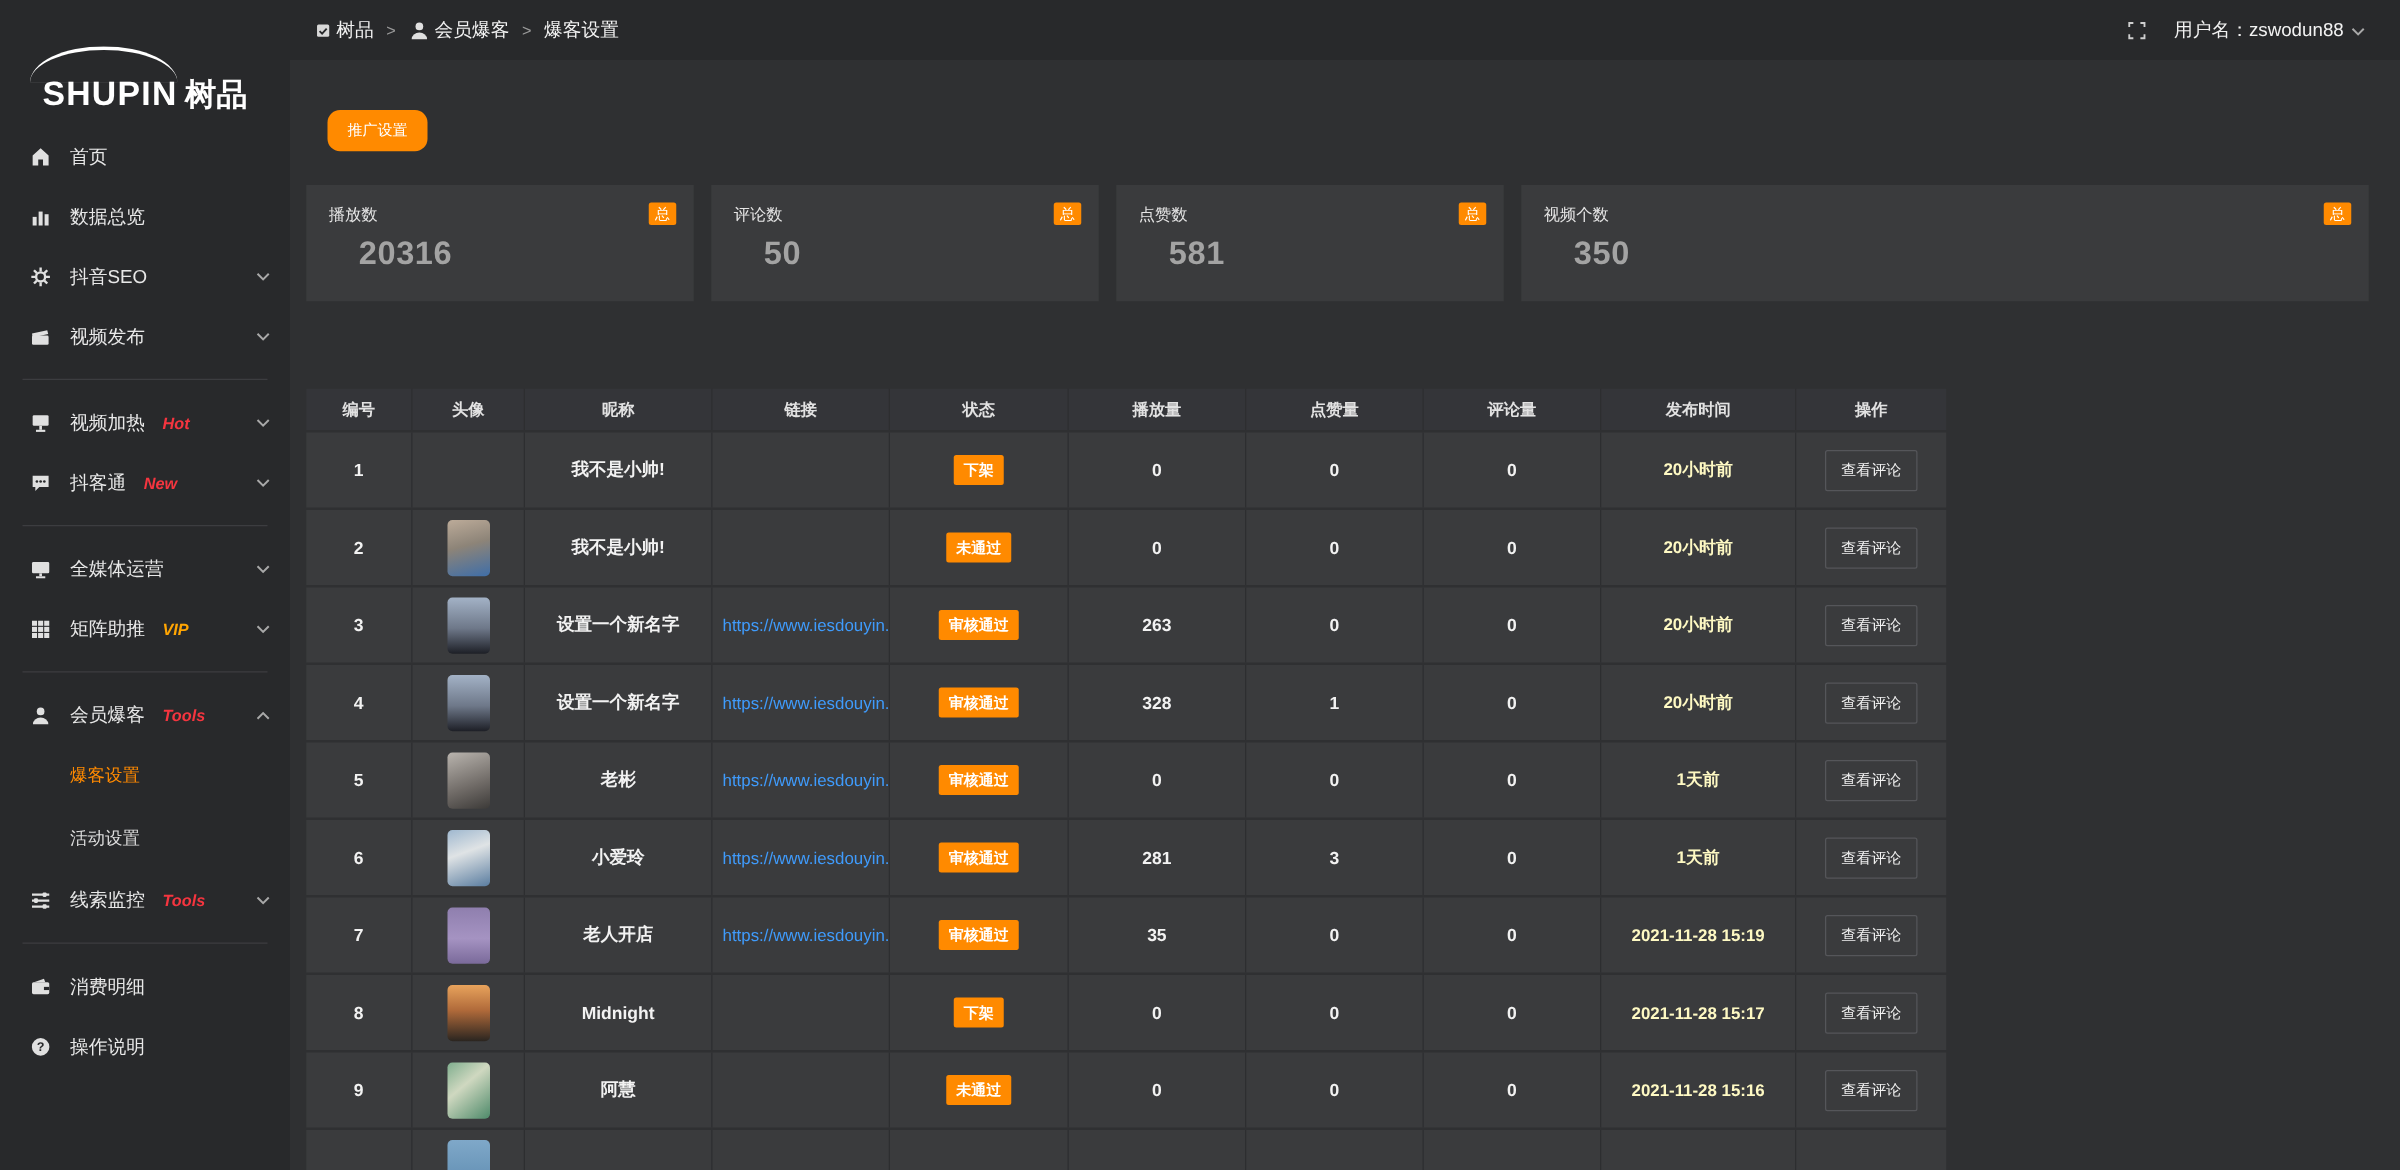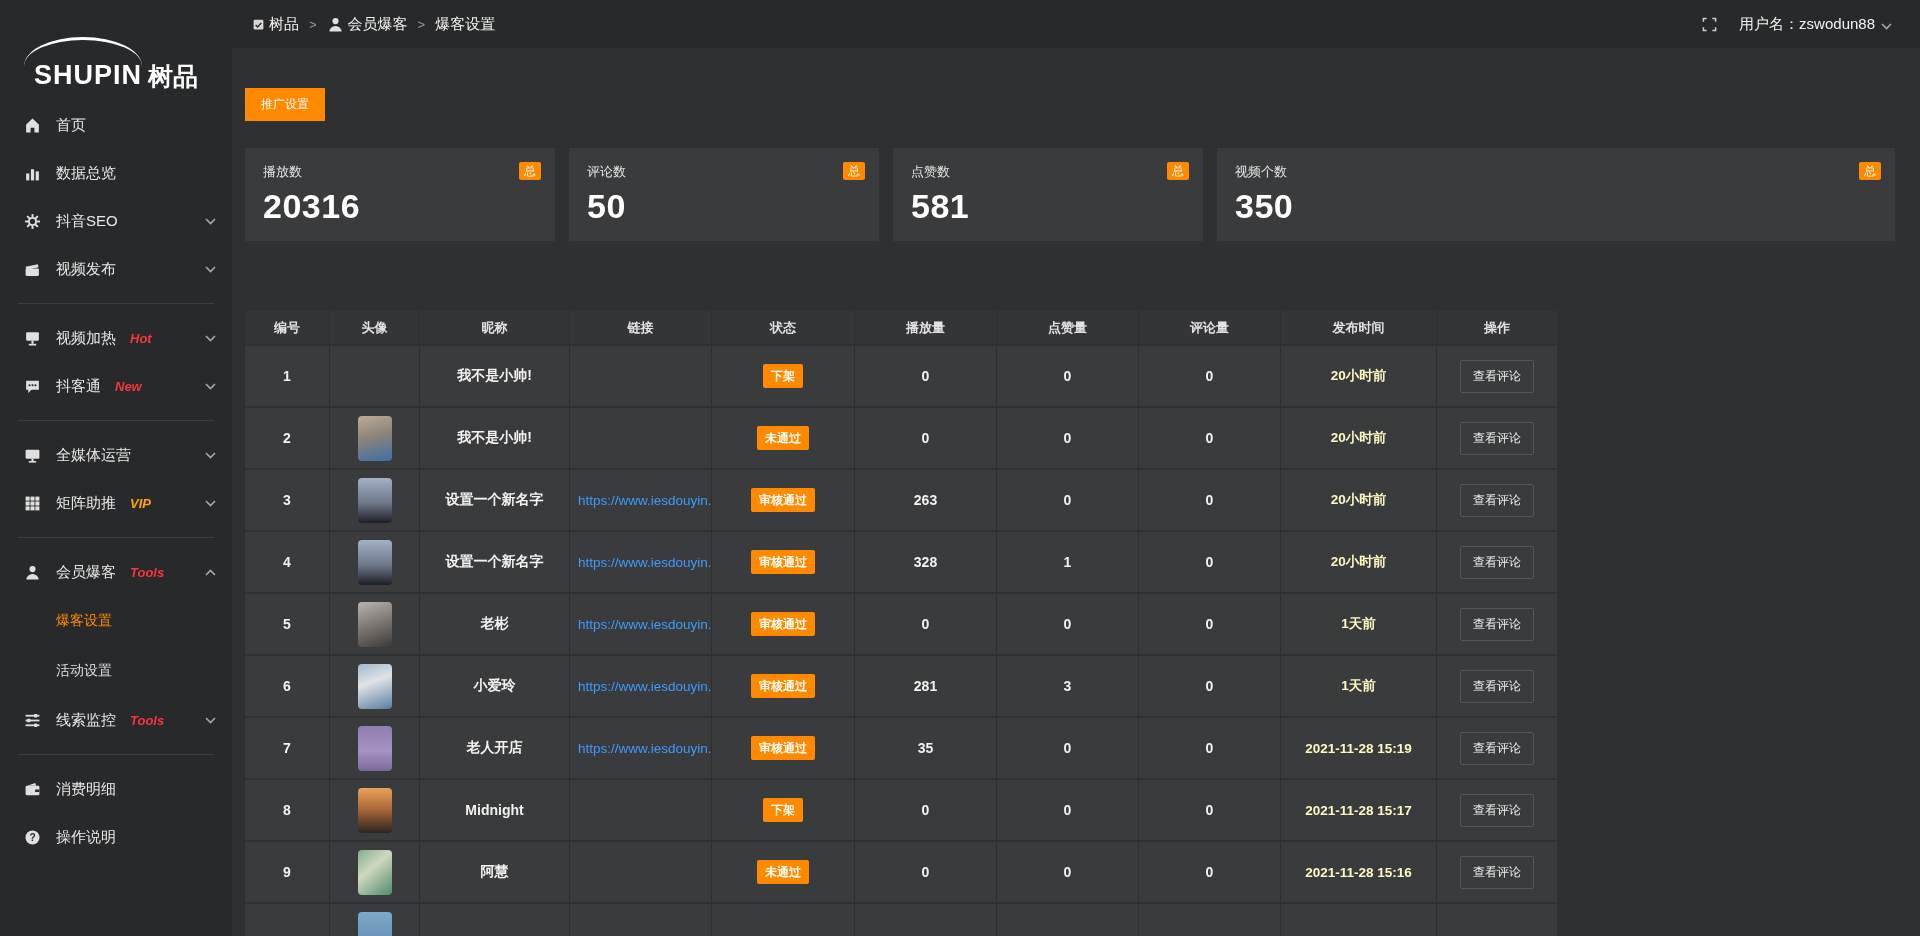--- a/index.html
+++ b/index.html
@@ -30,28 +30,28 @@
   .breadcrumb{display:flex;align-items:center;font-size:15px;color:#f2f2f2;}
   .bc-item{display:flex;align-items:center;cursor:pointer;}
   .bc-item .bc-icon{display:inline-flex;margin-right:4px;}
   .bc-sep{color:#9a9a9a;margin:0 10px;font-size:13px;}
   .topbar-right{margin-left:auto;display:flex;align-items:center;gap:22px;}
   .fullscreen-btn{display:inline-flex;cursor:pointer;}
   .user-entry{display:flex;align-items:center;font-size:15px;color:#f2f2f2;cursor:pointer;gap:6px;}
   
   .content{padding:40px 25px 0 13px;flex:1;overflow:hidden;}
   .promo-btn{display:inline-block;background:#ff8a00;color:#fff;font-size:12px;border:none;
-    padding:8px 16px;border-radius:0;cursor:pointer;font-family:inherit;}
+    padding:8px 16px;border-radius:10px;cursor:pointer;font-family:inherit;margin-left:17px;}
   .stats-row{display:flex;gap:14px;margin-top:27px;}
   .stat-card{background:#3a3b3d;height:93px;flex:0 0 310px;padding:15px 18px;box-sizing:border-box;position:relative;}
   .stat-card:last-child{flex:1;}
   .stat-label{font-size:13px;color:#e6e6e6;}
   .stat-badge{position:absolute;top:14px;right:14px;background:#ff8a00;color:#fff;font-size:12px;
     padding:3px 5px;border-radius:2px;line-height:1;}
-  .stat-value{font-size:34px;font-weight:600;color:#ffffff;margin-top:6px;letter-spacing:0.5px;}
+  .stat-value{font-size:26px;font-weight:600;color:#a3a3a3;margin-top:6px;letter-spacing:0.5px;margin-left:24px;}
   
   .table{margin-top:70px;width:1312px;}
   .trow{display:grid;grid-template-columns:85px 90px 150px 142px 143px 142px 142px 142px 156px 120px;}
   .thead{background:#343539;height:33px;}
   .thead .cell{font-size:13px;font-weight:700;color:#e2e2e2;}
   .tbody-row{background:#3a3b3d;height:60px;margin-top:2px;}
   .cell{display:flex;align-items:center;justify-content:center;overflow:hidden;box-sizing:border-box;}
   .cell:not(:last-child){border-right:1px solid #2d2e30;}
   .cell-num{font-size:14px;font-weight:700;color:#f2f2f2;}
   .cell-nick{font-size:14px;font-weight:700;color:#f2f2f2;padding:0 6px;white-space:nowrap;}

